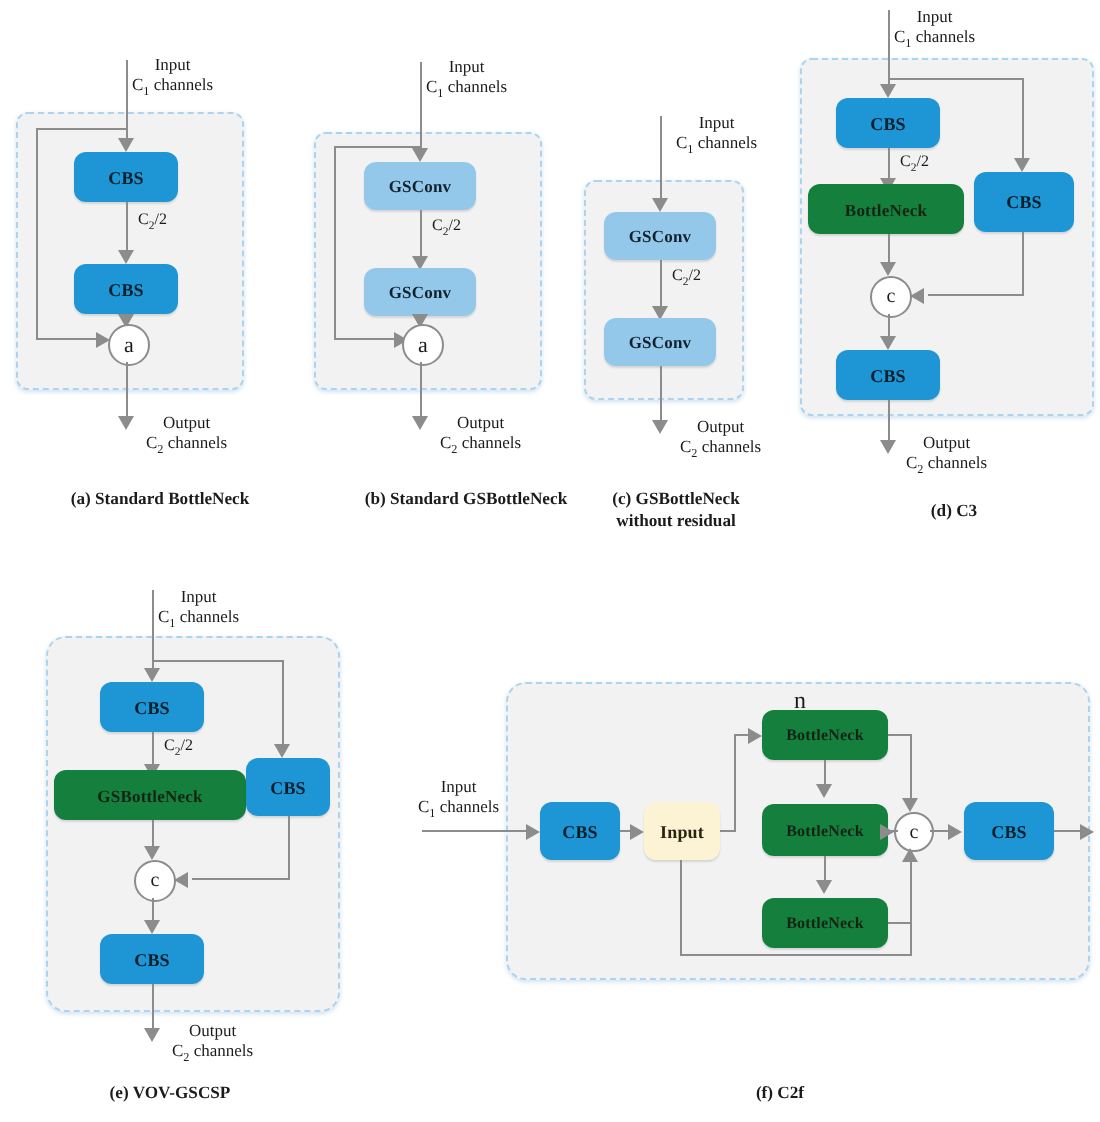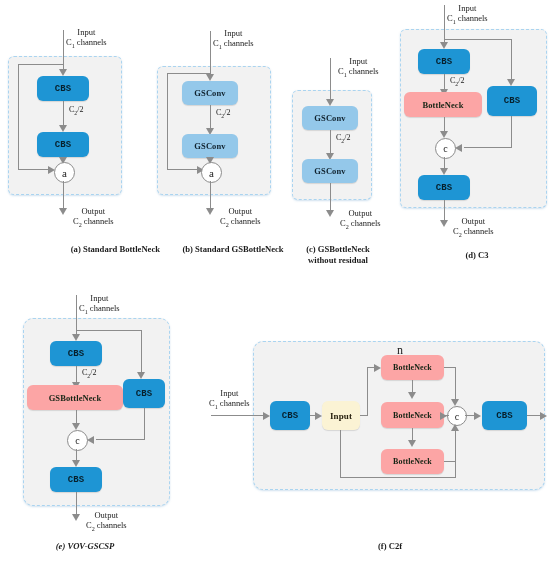--- a/index.html
+++ b/index.html
@@ -24,23 +24,23 @@
   .node{
     position:absolute;
     display:flex;align-items:center;justify-content:center;
     border-radius:6px;
     font-weight:bold;
     letter-spacing:.1px;
     text-align:center;
     color:#111;
     box-shadow:0 1px 1px rgba(0,0,0,.12);
   }
-  .n-cbs{background:#1e95d4;color:#07202c;font-family:Liberation Mono, monospace;}
+  .n-cbs{background:#1e95d4;color:#07202c;}
   .n-gsconv{background:#94c8ea;color:#10222e;}
-  .n-green{background:#fca5a5;color:#142414;}
+  .n-green{background:#15803d;color:#142414;}
   .n-split{background:#fbf3d4;color:#2a2312;}
 
   
   .circ{
     position:absolute;
     border-radius:50%;
     background:#ffffff;
     border:1.4px solid #8c8c8c;
     display:flex;align-items:center;justify-content:center;
     font-family:"Liberation Serif", serif;
@@ -98,21 +98,21 @@
   <div class="circ" style="left:54px;top:162px;width:19px;height:19px;font-size:11px;">a</div>
 
   <div class="ln lv" style="left:63px;top:181px;height:30px;"></div>
   <div class="arw arw-d" style="left:59px;top:208px;"></div>
 
   <div class="lbl lbl-io" style="left:73px;top:206px;">
     <span>Output</span><br>
     <span>C</span><sub>2</sub><span> channels</span>
   </div>
 
-  <div class="cap" style="left:0px;top:244px;width:160px;text-align:right;">(a) Standard BottleNeck</div>
+  <div class="cap" style="left:0px;top:244px;width:160px;">(a) Standard BottleNeck</div>
 </div>
 
 <div class="panel">
   <div class="box-dash" style="left:157px;top:66px;width:112px;height:127px;"></div>
 
   <div class="lbl lbl-io" style="left:213px;top:28px;">
     <span>Input</span><br>
     <span>C</span><sub>1</sub><span> channels</span>
   </div>
 
@@ -277,21 +277,21 @@
   <div class="node n-cbs" style="left:50px;top:467px;width:52px;height:25px;font-size:9px;">CBS</div>
 
   <div class="ln lv" style="left:76px;top:492px;height:26px;"></div>
   <div class="arw arw-d" style="left:72px;top:514px;"></div>
 
   <div class="lbl lbl-io" style="left:86px;top:510px;">
     <span>Output</span><br>
     <span>C</span><sub>2</sub><span> channels</span>
   </div>
 
-  <div class="cap" style="left:10px;top:541px;width:150px;font-style:italic;">(e) VOV-GSCSP</div>
+  <div class="cap" style="left:10px;top:541px;width:150px;">(e) VOV-GSCSP</div>
 </div>
 
 <div class="panel">
   <div class="box-dash r10" style="left:253px;top:341px;width:290px;height:147px;"></div>
 
   <div class="lbl-n" style="left:397px;top:343px;">n</div>
 
   <div class="lbl lbl-io" style="left:209px;top:388px;">
     <span>Input</span><br>
     <span>C</span><sub>1</sub><span> channels</span>

